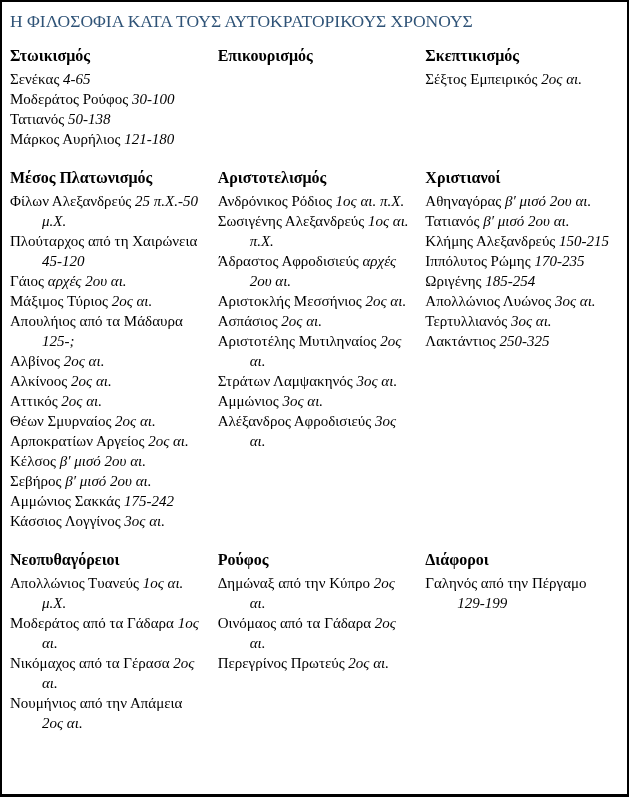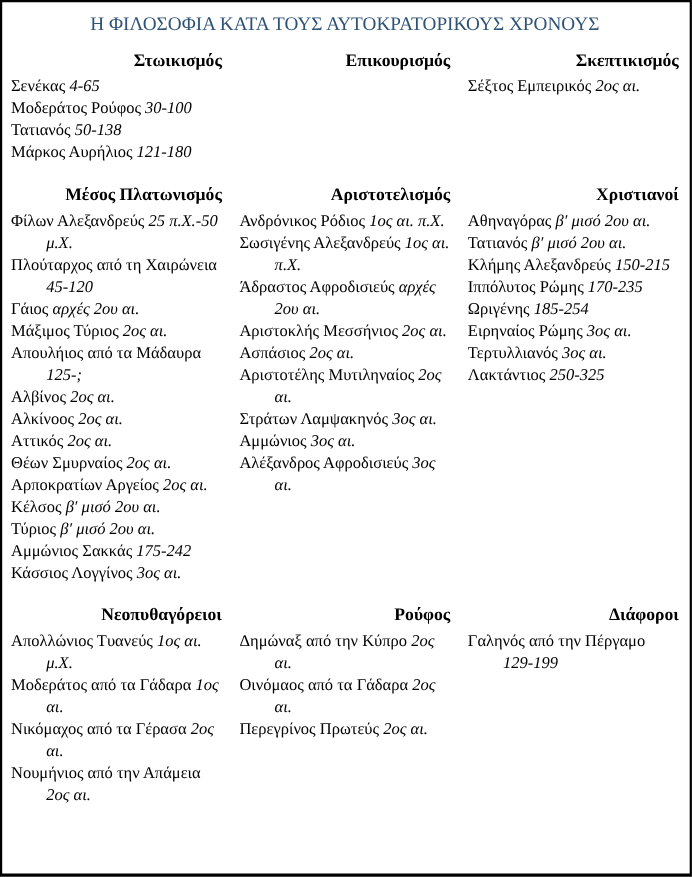--- a/index.html
+++ b/index.html
@@ -10,41 +10,40 @@
     background: #ffffff;
     border: 2px solid #000000;
     border-bottom-width: 3px;
     overflow: hidden;
     font-family: "Liberation Serif", "DejaVu Serif", serif;
     color: #000000;
   }
   .page { padding: 6px 10px 0 8px; }
 
   .doc-title {
-    text-align: center;
     font-size: 17.5px;
     line-height: 22px;
     color: #2F5377;
     margin: 2px 0 0 0;
     font-weight: normal;
   }
   .doc-title .t-line { display: block; }
 
   .grid {
     margin-top: 13px;
     display: grid;
     grid-template-columns: repeat(3, 1fr);
     column-gap: 16px;
     row-gap: 18px;
     align-items: start;
     font-size: 15px;
     line-height: 20px;
   }
   .section-header {
-    text-align: right;
+    text-align: left;
     font-weight: bold;
     font-size: 16px;
     line-height: 21px;
     margin: 0 0 3px 0;
     font-family: Liberation Serif, serif;
   }
   .entry {
     padding-left: 32px;
     text-indent: -32px;
   }
@@ -104,21 +103,21 @@
   <div class="entry"><span class="n">Αλκίνοος</span> <span class="d">2ος αι.</span></div>
 
   <div class="entry"><span class="n">Αττικός</span> <span class="d">2ος αι.</span></div>
 
   <div class="entry"><span class="n">Θέων Σμυρναίος</span> <span class="d">2ος αι.</span></div>
 
   <div class="entry"><span class="n">Αρποκρατίων Αργείος</span> <span class="d">2ος αι.</span></div>
 
   <div class="entry"><span class="n">Κέλσος</span> <span class="d">β′ μισό 2ου αι.</span></div>
 
-  <div class="entry"><span class="n">Τύριος</span> <span class="d">β′ μισό 2ου αι.</span></div>
+  <div class="entry"><span class="n">Σεβήρος</span> <span class="d">β′ μισό 2ου αι.</span></div>
 
   <div class="entry"><span class="n">Αμμώνιος Σακκάς</span> <span class="d">175-242</span></div>
 
   <div class="entry"><span class="n">Κάσσιος Λογγίνος</span> <span class="d">3ος αι.</span></div>
 </div>
     </section>
 
     <section class="cell">
       <h2 class="section-header">Αριστοτελισμός</h2>
       <div class="entries">
@@ -149,21 +148,21 @@
 
   <div class="entry"><span class="n">Τατιανός</span> <span class="d">β′ μισό 2ου αι.</span></div>
 
 
   <div class="entry"><span class="n">Κλήμης Αλεξανδρεύς</span> <span class="d">150-215</span></div>
 
   <div class="entry"><span class="n">Ιππόλυτος Ρώμης</span> <span class="d">170-235</span></div>
 
   <div class="entry"><span class="n">Ωριγένης</span> <span class="d">185-254</span></div>
 
-  <div class="entry"><span class="n">Ειρηναίος Ρώμης</span> <span class="d">3ος αι.</span></div>
+  <div class="entry"><span class="n">Απολλώνιος Λυώνος</span> <span class="d">3ος αι.</span></div>
 
   <div class="entry"><span class="n">Τερτυλλιανός</span> <span class="d">3ος αι.</span></div>
 
   <div class="entry"><span class="n">Λακτάντιος</span> <span class="d">250-325</span></div>
 </div>
     </section>
 
     <section class="cell">
       <h2 class="section-header">Νεοπυθαγόρειοι</h2>
       <div class="entries">

